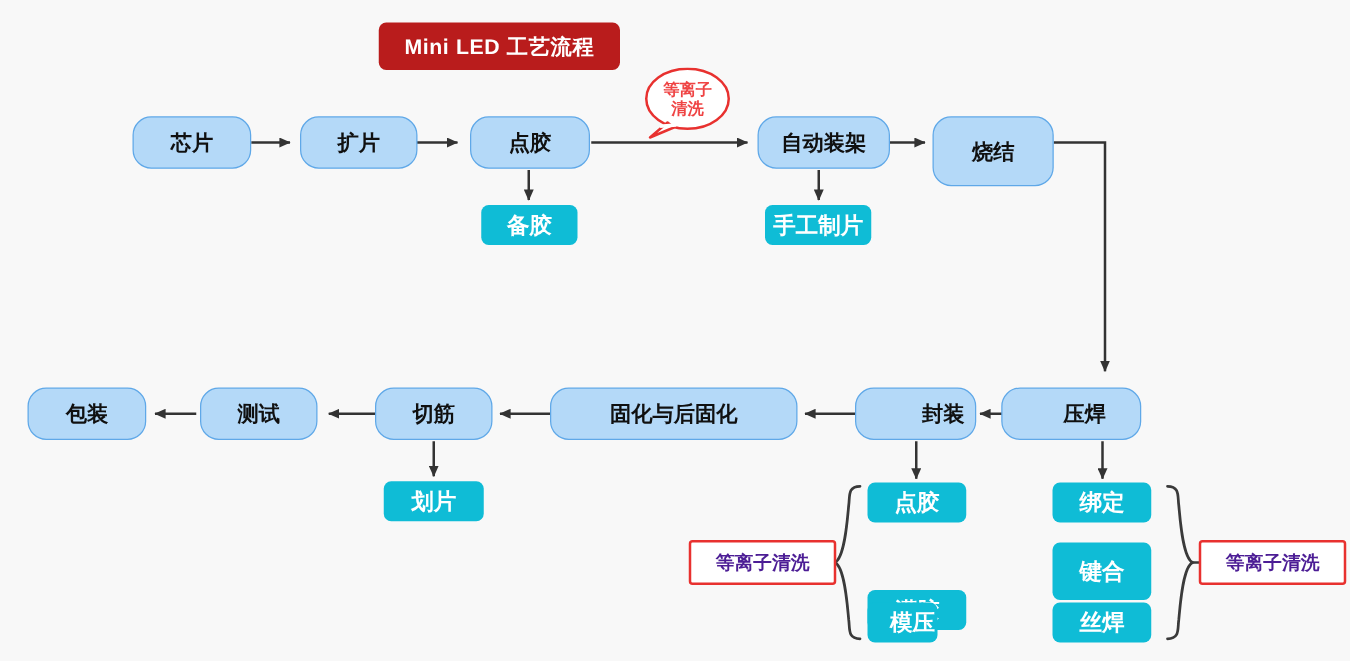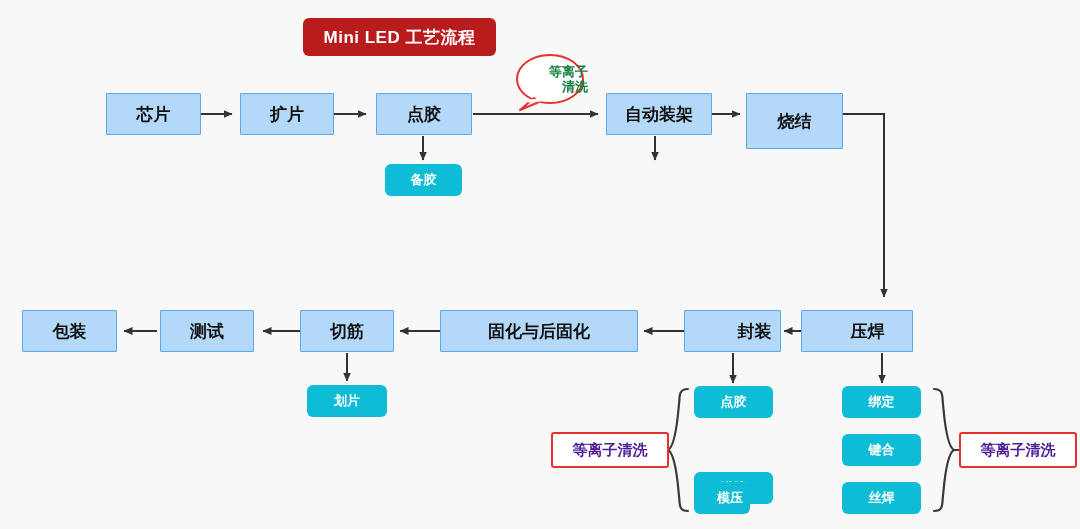--- a/index.html
+++ b/index.html
@@ -43,31 +43,31 @@
     color: #ffffff;
     font-size: 17px;
     font-weight: bold;
     border-radius: 6px;
     letter-spacing: 0.5px;
   }
   
   .proc {
     background: #b4d9f8;
     border: 1px solid #5fa8e8;
-    border-radius: 1px;
+    border-radius: 15px;
     color: #101010;
     font-size: 17px;
     font-weight: bold;
   }
   
   .teal {
     background: #0fbcd6;
     border-radius: 6px;
     color: #ffffff;
-    font-size: 13px;
+    font-size: 18px;
     font-weight: bold;
   }
   
   .rednote {
     background: #ffffff;
     border: 2px solid #e8312f;
     border-radius: 3px;
     color: #4c1d95;
     font-size: 15px;
     font-weight: bold;
@@ -80,23 +80,23 @@
     height: 56px;
   }
   .callout .bubble-text {
     position: absolute;
     left: 0;
     top: 0;
     width: 76px;
     height: 50px;
     display: flex;
     flex-direction: column;
-    align-items: flex-end;
+    align-items: center;
     justify-content: center;
-    color: #15803d;
+    color: #ef4444;
     font-size: 13px;
     font-weight: bold;
     line-height: 15px;
     z-index: 2;
   }
   .callout svg {
     position: absolute;
     left: 0;
     top: 0;
     z-index: 1;
@@ -173,20 +173,21 @@
   <div class="node proc" style="left:240px; top:93px; width:94px; height:42px;">扩片</div>
 
   <div class="node proc" style="left:376px; top:93px; width:96px; height:42px;">点胶</div>
 
   <div class="node proc" style="left:606px; top:93px; width:106px; height:42px;">自动装架</div>
 
   <div class="node proc" style="left:746px; top:93px; width:97px; height:56px;">烧结</div>
 
   <div class="node teal" style="left:385px; top:164px; width:77px; height:32px;">备胶</div>
 
+  <div class="node teal" style="left:612px; top:164px; width:85px; height:32px;">手工制片</div>
 
   <div class="callout" style="left:512px; top:54px;">
     <svg width="80" height="60" viewBox="0 0 80 60">
       <ellipse cx="38" cy="25" rx="33" ry="24" fill="#ffffff" stroke="#e8312f" stroke-width="2"></ellipse>
       <path d="M 22 44 L 8 56 L 27 48 Z" fill="#ffffff" stroke="#e8312f" stroke-width="2" stroke-linejoin="round"></path>
       <path d="M 16 47 L 29 46" stroke="#ffffff" stroke-width="3" fill="none"></path>
     </svg>
     <div class="bubble-text">
       <span>等离子</span>
       <span>清洗</span>
@@ -207,18 +208,18 @@
 
   <div class="node teal" style="left:307px; top:385px; width:80px; height:32px;">划片</div>
 
   <div class="node teal" style="left:694px; top:386px; width:79px; height:32px;">点胶</div>
   <div class="node teal" style="left:694px; top:434px; width:79px; height:32px;margin-top:38px;">灌胶</div>
   <div class="node teal" style="left:694px; top:482px; width:56px; height:32px;padding-left:16px;">模压</div>
 
   <div class="node rednote" style="left:551px; top:432px; width:118px; height:36px;">等离子清洗</div>
 
   <div class="node teal" style="left:842px; top:386px; width:79px; height:32px;">绑定</div>
-  <div class="node teal" style="left:842px; top:434px; width:79px; height:32px;">键合</div>
+  <div class="node teal" style="left:842px; top:434px; width:79px; height:46px;">键合</div>
   <div class="node teal" style="left:842px; top:482px; width:79px; height:32px;">丝焊</div>
 
   <div class="node rednote" style="left:959px; top:432px; width:118px; height:36px;">等离子清洗</div>
 
 </div>
 
 </body></html>

